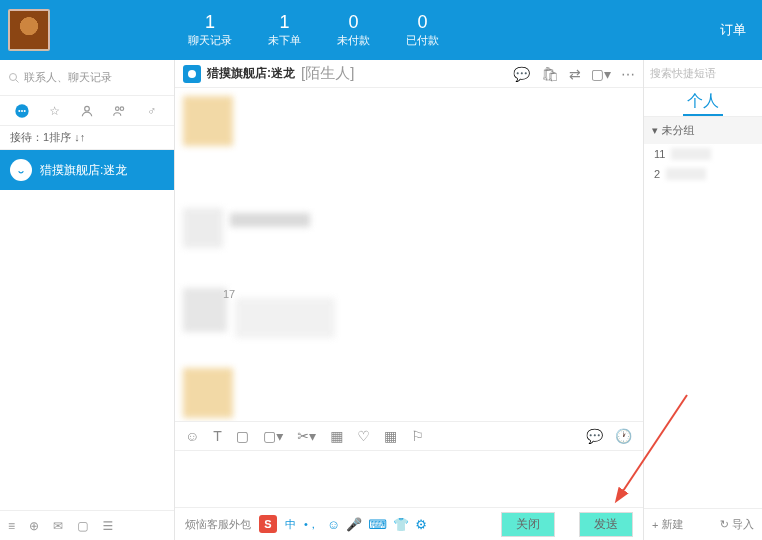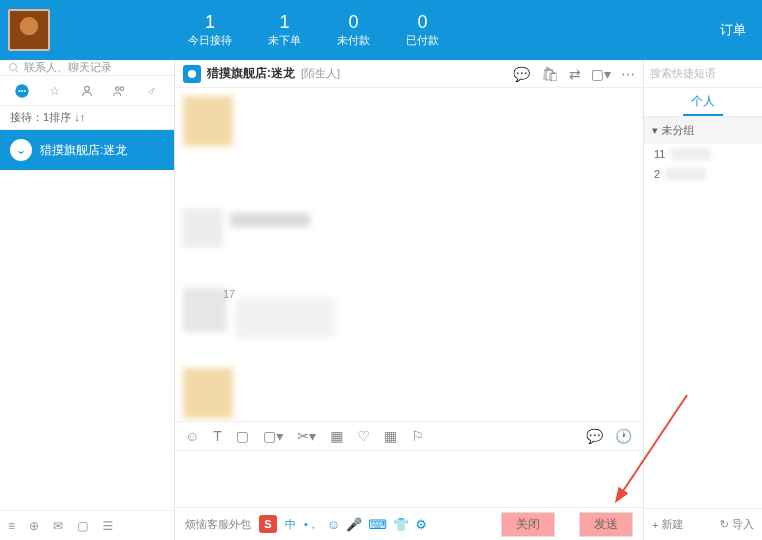--- a/index.html
+++ b/index.html
@@ -7,76 +7,76 @@
 .header{height:60px;background:#1296db;display:flex;align-items:center;padding:0 8px;color:#fff}
 .avatar{width:42px;height:42px;border:2px solid rgba(255,255,255,.6);background:linear-gradient(#8b5a2b 30%,#a0522d 30%);border-radius:2px}
 .avatar-inner{width:100%;height:100%;background:radial-gradient(circle at 50% 40%,#cd853f 30%,#8b4513 31%)}
 .stats{display:flex;margin-left:120px;gap:0}
 .stat{text-align:center;padding:0 18px;font-size:11px}
 .stat .num{font-size:18px;font-weight:300;display:block;line-height:1.2}
 .stat .lbl{font-size:11px;opacity:.95}
 .header-right{margin-left:auto;font-size:13px;padding-right:8px}
 .body{display:flex;height:480px}
 .left{width:175px;border-right:1px solid #e5e5e5;display:flex;flex-direction:column}
-.search-row{height:16px;border-bottom:1px solid #eee;display:flex;align-items:center;padding:0 8px;color:#999;font-size:11px;gap:4px}
+.search-row{height:36px;border-bottom:1px solid #eee;display:flex;align-items:center;padding:0 8px;color:#999;font-size:11px;gap:4px}
 .tab-icons{height:30px;display:flex;align-items:center;justify-content:space-around;border-bottom:1px solid #eee;padding:0 6px}
 .tab-icon{width:18px;height:18px;display:flex;align-items:center;justify-content:center;color:#999;cursor:pointer}
 .tab-icon.active{color:#1296db}
 .status-row{height:24px;display:flex;align-items:center;justify-content:flex-start;padding:0 10px;font-size:11px;color:#666;border-bottom:1px solid #eee}
 .contact-item{height:40px;background:#1296db;color:#fff;display:flex;align-items:center;padding:0 10px;gap:8px;font-size:12px}
 .contact-avatar{width:22px;height:22px;border-radius:50%;background:#fff;display:flex;align-items:center;justify-content:center}
 .contact-avatar svg{width:14px;height:14px}
 .left-bottom{margin-top:auto;height:30px;border-top:1px solid #eee;display:flex;align-items:center;padding:0 8px;gap:14px;color:#999}
 .left-bottom span{cursor:pointer}
 .center{flex:1;display:flex;flex-direction:column;min-width:0}
 .chat-header{height:28px;border-bottom:1px solid #eee;display:flex;align-items:center;padding:0 8px;gap:6px}
 .chat-avatar{width:18px;height:18px;background:#1296db;border-radius:3px;display:flex;align-items:center;justify-content:center}
 .chat-title{font-size:12px;font-weight:600}
-.chat-tag{color:#999;font-size:11px}
+.chat-tag{color:#999;font-size:15px}
 .chat-tools{margin-left:auto;display:flex;gap:10px;color:#888;align-items:center}
 .chat-tools span{cursor:pointer;font-size:14px}
 .chat-body{flex:1;background:#fff;position:relative;overflow:hidden}
 .blur{position:absolute;filter:blur(3px);opacity:.8}
 .b1{left:8px;top:8px;width:50px;height:50px;background:#f0d090}
 .b2{left:8px;top:120px;width:40px;height:40px;background:#e8e8e8}
 .b3{left:55px;top:125px;width:80px;height:14px;background:#d0d0d0}
 .b4{left:8px;top:200px;width:44px;height:44px;background:#e0e0e0}
 .b5{left:60px;top:210px;width:100px;height:40px;background:#eee}
 .b6{left:8px;top:280px;width:50px;height:50px;background:#f0d090}
 .num-17{position:absolute;left:48px;top:200px;font-size:11px;color:#999}
 .toolbar{height:30px;border-top:1px solid #eee;border-bottom:1px solid #eee;display:flex;align-items:center;padding:0 10px;gap:14px;color:#888}
 .toolbar span{cursor:pointer;font-size:14px}
 .toolbar .tb-right{margin-left:auto;display:flex;gap:12px}
 .input-area{flex:0 0 56px;position:relative}
 .input-bottom{height:32px;border-top:1px solid #eee;display:flex;align-items:center;padding:16px 10px;gap:8px;color:#888;font-size:11px}
 .ime-badge{width:18px;height:18px;background:#e74c3c;color:#fff;display:flex;align-items:center;justify-content:center;border-radius:3px;font-weight:bold;font-size:11px}
 .ime-icons{display:flex;gap:6px;color:#1296db;font-size:13px}
-.btn{margin-left:auto;border:1px solid #ddd;padding:3px 14px;background:#fca5a5;cursor:pointer;font-size:12px;color:#666}
+.btn{margin-left:auto;border:1px solid #ddd;padding:3px 14px;background:#5eead4;cursor:pointer;font-size:12px;color:#666}
 .btn+.btn{margin-left:6px}
 .right{width:119px;border-left:1px solid #e5e5e5;display:flex;flex-direction:column}
 .r-search{height:28px;border-bottom:1px solid #eee;display:flex;align-items:center;padding:0 6px;color:#bbb;font-size:11px}
-.r-tab{height:28px;display:flex;align-items:center;justify-content:center;color:#1296db;font-size:12px;border-bottom:2px solid #1296db;margin:0 auto;width:40px}
+.r-tab{height:28px;display:flex;align-items:center;justify-content:center;color:#1296db;font-size:16px;border-bottom:2px solid #1296db;margin:0 auto;width:40px}
 .r-tab-wrap{border-bottom:1px solid #eee}
 .r-group{padding:6px 8px;background:#f5f5f5;font-size:11px;color:#666;display:flex;align-items:center;gap:4px}
 .r-item{padding:4px 10px;font-size:11px;color:#666;display:flex;align-items:flex-end;gap:6px}
 .r-item .pix{width:40px;height:12px;background:#eee;filter:blur(2px)}
 .r-bottom{margin-top:auto;height:32px;border-top:1px solid #eee;display:flex;align-items:center;padding:0 8px;gap:4px;font-size:11px;color:#888;justify-content:space-between}
 .r-bottom span{cursor:pointer;display:flex;align-items:center;gap:3px}
 .arrow{position:absolute;right:70px;bottom:30px;width:90px;height:120px;pointer-events:none}
 .arrow svg{width:100%;height:100%}
 </style>
 </head>
 <body>
 
 <div class="header">
   <div class="avatar">
       <div class="avatar-inner"></div>
     </div>
   <div class="stats">
-    <div class="stat"><span class="num">1</span><span class="lbl">今日接待</span></div>
+    <div class="stat"><span class="num">1</span><span class="lbl">聊天记录</span></div>
     <div class="stat"><span class="num">1</span><span class="lbl">未下单</span></div>
     <div class="stat"><span class="num">0</span><span class="lbl">未付款</span></div>
     <div class="stat"><span class="num">0</span><span class="lbl">已付款</span></div>
   </div>
   <div class="header-right">订单</div>
 </div>
 
 <div class="body">
   <div class="left">
     <div class="search-row">

